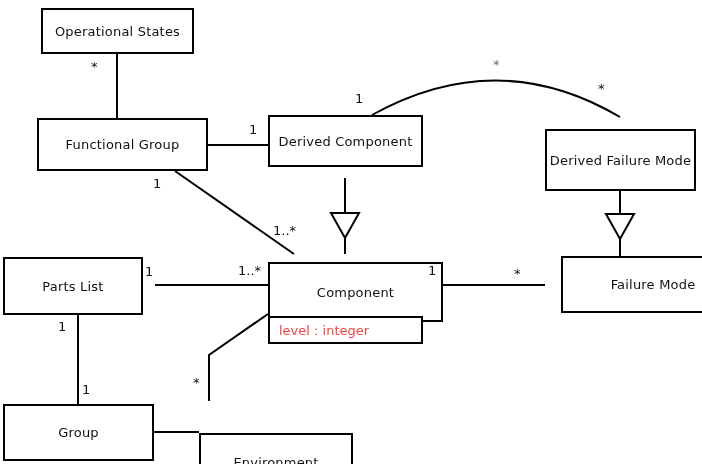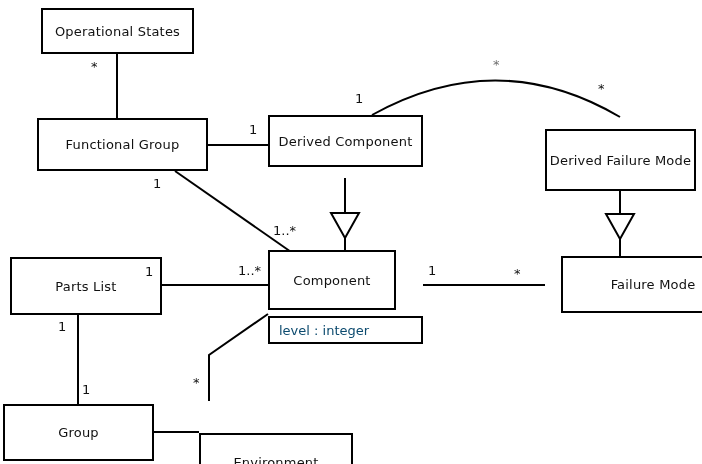--- a/index.html
+++ b/index.html
@@ -42,21 +42,21 @@
   }
   .uml-attr-compartment {
     position: absolute;
     border: 2px solid #000000;
     background: #ffffff;
     box-sizing: border-box;
     display: flex;
     align-items: center;
     padding-left: 9px;
     font-size: 13px;
-    color: #0c4a6e;
+    color: #ef4444;
     white-space: nowrap;
   }
   .uml-multiplicity {
     position: absolute;
     font-size: 13px;
     color: #111111;
     white-space: nowrap;
     line-height: 1;
   }
   .uml-multiplicity.faint {
@@ -114,24 +114,24 @@
       </div>
       <div class="uml-class" style="left: 37px; top: 118px; width: 171px; height: 53px;">
         <div class="uml-name-compartment">Functional Group</div>
       </div>
       <div class="uml-class" style="left: 268px; top: 115px; width: 155px; height: 52px;">
         <div class="uml-name-compartment">Derived Component</div>
       </div>
       <div class="uml-class" style="left: 545px; top: 129px; width: 151px; height: 62px;">
         <div class="uml-name-compartment">Derived Failure Mode</div>
       </div>
-      <div class="uml-class" style="left: 10px; top: 257px; width: 152px; height: 58px;">
+      <div class="uml-class" style="left: 3px; top: 257px; width: 140px; height: 58px;">
         <div class="uml-name-compartment">Parts List</div>
       </div>
-      <div class="uml-class" style="left: 268px; top: 250px; width: 128px; height: 60px;">
+      <div class="uml-class" style="left: 268px; top: 262px; width: 175px; height: 60px;">
         <div class="uml-name-compartment">Component</div>
       </div>
       <div class="uml-attr-compartment" style="left: 268px; top: 316px; width: 155px; height: 28px;">level : integer</div>
       <div class="uml-class" style="left: 561px; top: 256px; width: 184px; height: 57px;">
         <div class="uml-name-compartment">Failure Mode</div>
       </div>
       <div class="uml-class" style="left: 3px; top: 404px; width: 151px; height: 57px;">
         <div class="uml-name-compartment">Group</div>
       </div>
       <div class="uml-class" style="left: 199px; top: 401px; width: 154px; height: 59px; margin-top: 32px;">

